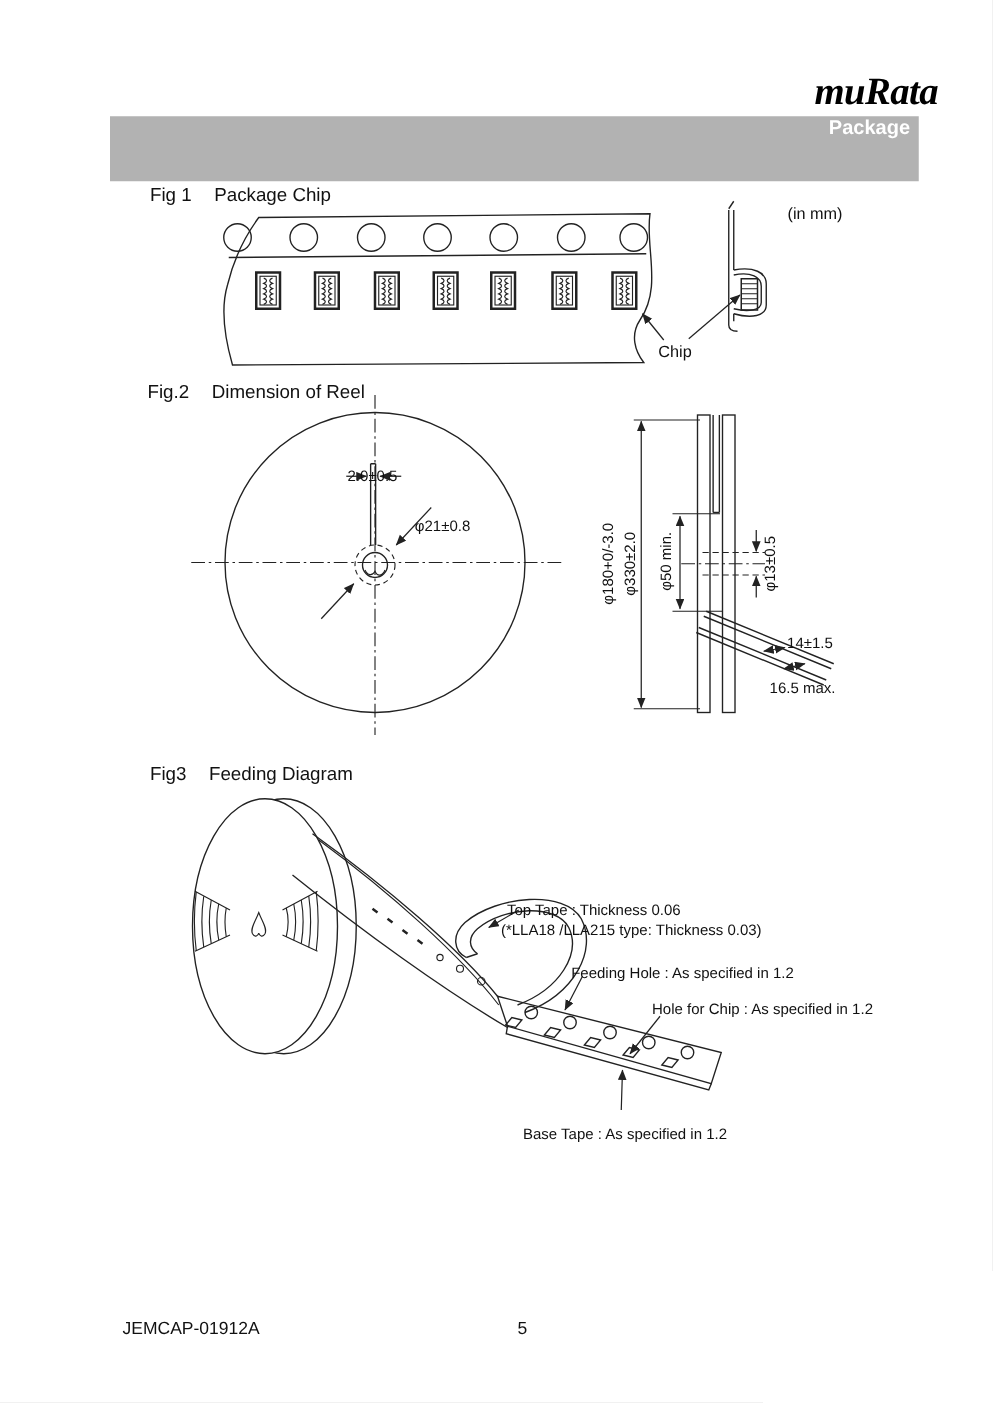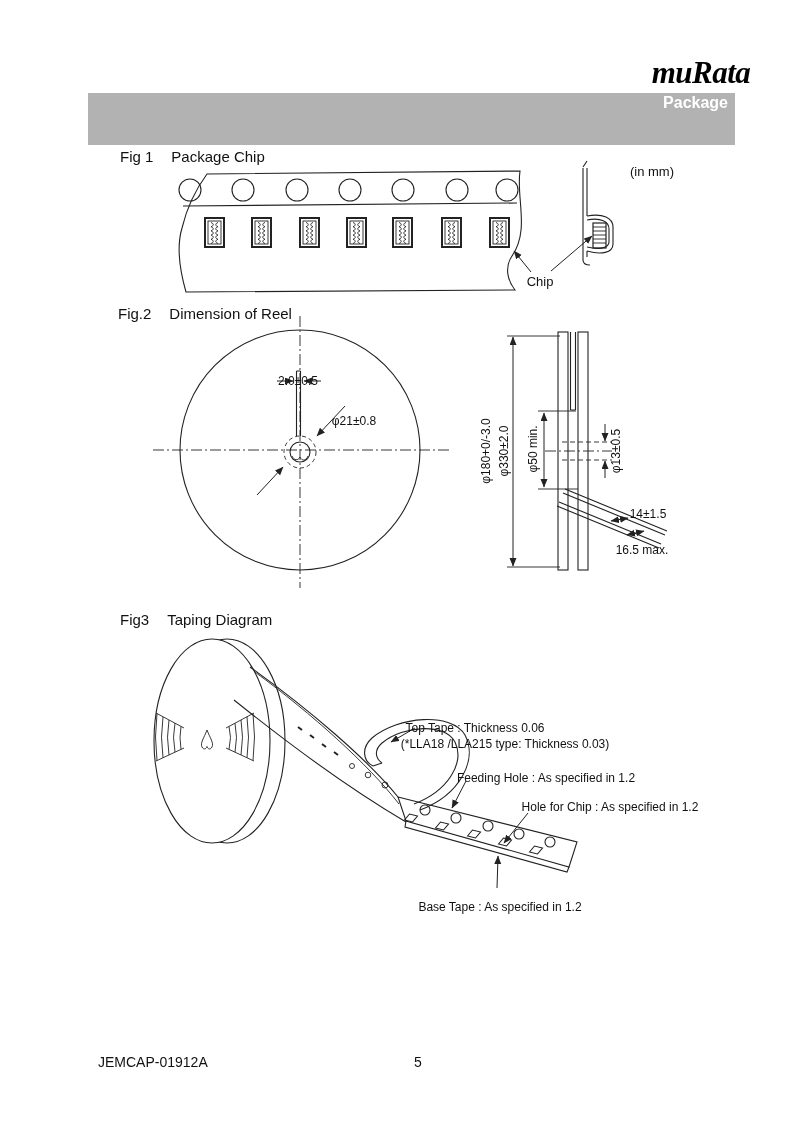--- a/index.html
+++ b/index.html
@@ -172,21 +172,21 @@
   <div class="lbl" style="left:254px;top:381px;margin-left:44px;">2.0±0.5</div>
   <div class="lbl" style="left:354px;top:421px;">φ21±0.8</div>
   <div class="lbl rot" style="left:486px;top:451px;">φ180+0/-3.0</div>
   <div class="lbl rot" style="left:504px;top:451px;">φ330±2.0</div>
   <div class="lbl rot" style="left:533px;top:449px;">φ50 min.</div>
   <div class="lbl rot" style="left:616px;top:451px;">φ13±0.5</div>
   <div class="lbl" style="left:648px;top:514px;">14±1.5</div>
   <div class="lbl" style="left:642px;top:550px;">16.5 max.</div>
 
   <div class="fig-caption" style="left:120px;top:611px;">
-    <span>Fig3</span><span class="t">Taping Diagram</span>
+    <span>Fig3</span><span class="t">Feeding Diagram</span>
   </div>
   <div class="lbl" style="left:475px;top:728px;">Top Tape : Thickness 0.06</div>
   <div class="lbl" style="left:505px;top:744px;">(*LLA18 /LLA215 type: Thickness 0.03)</div>
   <div class="lbl" style="left:546px;top:778px;">Feeding Hole : As specified in 1.2</div>
   <div class="lbl" style="left:610px;top:807px;">Hole for Chip : As specified in 1.2</div>
   <div class="lbl" style="left:500px;top:907px;">Base Tape : As specified in 1.2</div>
 
   <div class="footer-text" style="left:73px;top:1054px;">JEMCAP-01912A</div>
   <div class="footer-text" style="left:389px;top:1054px;">5</div>
 

